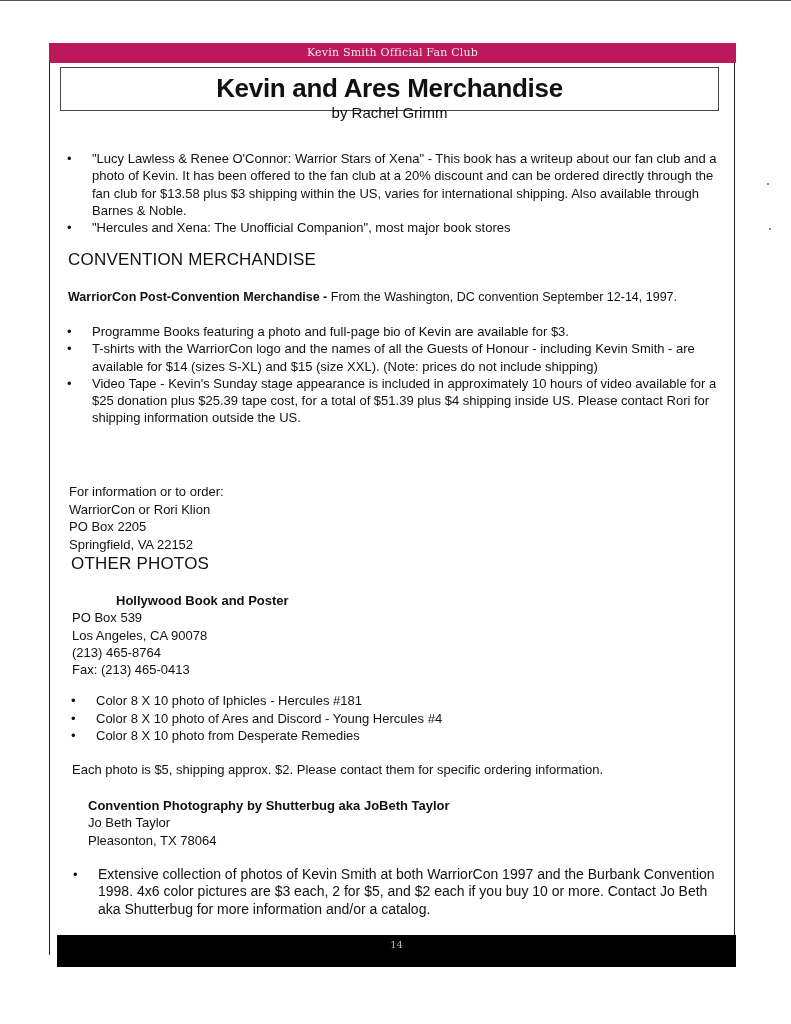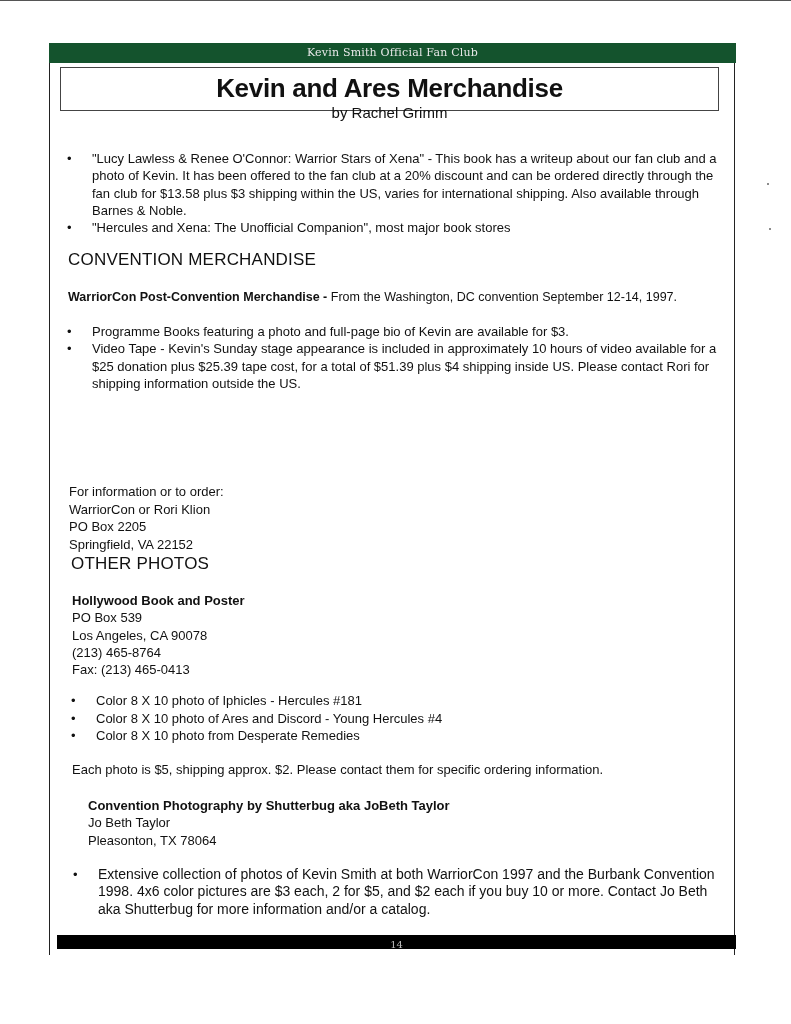--- a/index.html
+++ b/index.html
@@ -7,40 +7,40 @@
     width: 791px; height: 1024px; background: #ffffff; position: relative; overflow: hidden;
     font-family: "Liberation Sans", "DejaVu Sans", sans-serif; color: #111;
   }
   .scan-top-line { position: absolute; left: 0; top: 0; width: 791px; height: 1px; background: #555; }
   .speck { position: absolute; width: 2px; height: 2px; background: #666; border-radius: 1px; }
   .frame {
     position: absolute; left: 49px; top: 43px; width: 686px; height: 912px;
     border-left: 1px solid #222; border-right: 1px solid #222; box-sizing: border-box;
   }
   .header-bar {
-    position: absolute; left: 49px; top: 43px; width: 687px; height: 20px; background: #14532d;
+    position: absolute; left: 49px; top: 43px; width: 687px; height: 20px; background: #be185d;
     color: #e8e8e8; font-family: "DejaVu Serif", serif; font-size: 11px; text-align: center; line-height: 20px;
     letter-spacing: 0.2px;
   }
   .title-box {
     position: absolute; left: 60px; top: 67px; width: 659px; height: 44px; border: 1px solid #444; box-sizing: border-box;
     text-align: center;
   }
   .title {
     font-family: "Liberation Sans", sans-serif; font-weight: bold; font-size: 26px; margin-top: 5px; line-height: 30px;
     letter-spacing: -0.3px;
   }
   .byline { font-weight: normal; font-size: 15px; line-height: 18px; margin-top: 1px; }
   ul { margin: 0; padding: 0; list-style: none; }
   li { position: relative; padding-left: 26px; }
   li::before { content: "\2022"; position: absolute; left: 1px; top: 0; font-size: 13px; }
   .h2 { font-weight: normal; font-size: 17px; letter-spacing: 0.2px; }
   .subhead { font-weight: bold; font-size: 12.5px; }
   .footer-bar {
-    position: absolute; left: 57px; top: 935px; width: 679px; height: 14px; background: #000;
+    position: absolute; left: 57px; top: 935px; width: 679px; height: 32px; background: #000;
     color: #bbb; font-family: "DejaVu Serif", serif; font-size: 10px; text-align: center; line-height: 20px;
   }
   .abs { position: absolute; }
 </style>
 </head>
 <body>
 
 <div class="scan-top-line"></div>
 <div class="speck" style="left:767px;top:183px;"></div>
 <div class="speck" style="left:769px;top:228px;"></div>
@@ -65,35 +65,36 @@
 
 <div class="abs h2" style="left:68px;top:250px;">CONVENTION MERCHANDISE</div>
 
 <div class="abs" style="left:68px;top:290px;font-size:12.5px;">
   <span class="subhead">WarriorCon Post-Convention Merchandise -</span><span> From the Washington, DC convention September 12-14, 1997.</span>
 </div>
 
 <div class="abs" style="left:66px;top:323px;width:664px;font-size:13px;line-height:17.3px;">
   <ul>
     <li>Programme Books featuring a photo and full-page bio of Kevin are available for $3.</li>
+    <li>T-shirts with the WarriorCon logo and the names of all the Guests of Honour - including Kevin Smith - are available for $14 (sizes S-XL) and $15 (size XXL). (Note: prices do not include shipping)</li>
     <li>Video Tape - Kevin's Sunday stage appearance is included in approximately 10 hours of video available for a $25 donation plus $25.39 tape cost, for a total of $51.39 plus $4 shipping inside US. Please contact Rori for shipping information outside the US.</li>
   </ul>
 </div>
 
 <div class="abs" style="left:69px;top:445px;font-size:13px;line-height:17.6px;margin-top:38px;">
   <div>For information or to order:</div>
   <div>WarriorCon or Rori Klion</div>
   <div>PO Box 2205</div>
   <div>Springfield, VA 22152</div>
 </div>
 
 <div class="abs h2" style="left:71px;top:554px;">OTHER PHOTOS</div>
 
 <div class="abs" style="left:72px;top:592px;font-size:13px;line-height:17.3px;">
-  <div class="subhead" style="font-size:13px;">Hollywood Book and Poster</div>
+  <div class="subhead" style="font-size:13px;margin-left:44px;">Hollywood Book and Poster</div>
   <div>PO Box 539</div>
   <div>Los Angeles, CA 90078</div>
   <div>(213) 465-8764</div>
   <div>Fax: (213) 465-0413</div>
 </div>
 
 <div class="abs" style="left:70px;top:692px;width:660px;font-size:13px;line-height:17.6px;">
   <ul>
     <li>Color 8 X 10 photo of Iphicles - Hercules #181</li>
     <li>Color 8 X 10 photo of Ares and Discord - Young Hercules #4</li>

